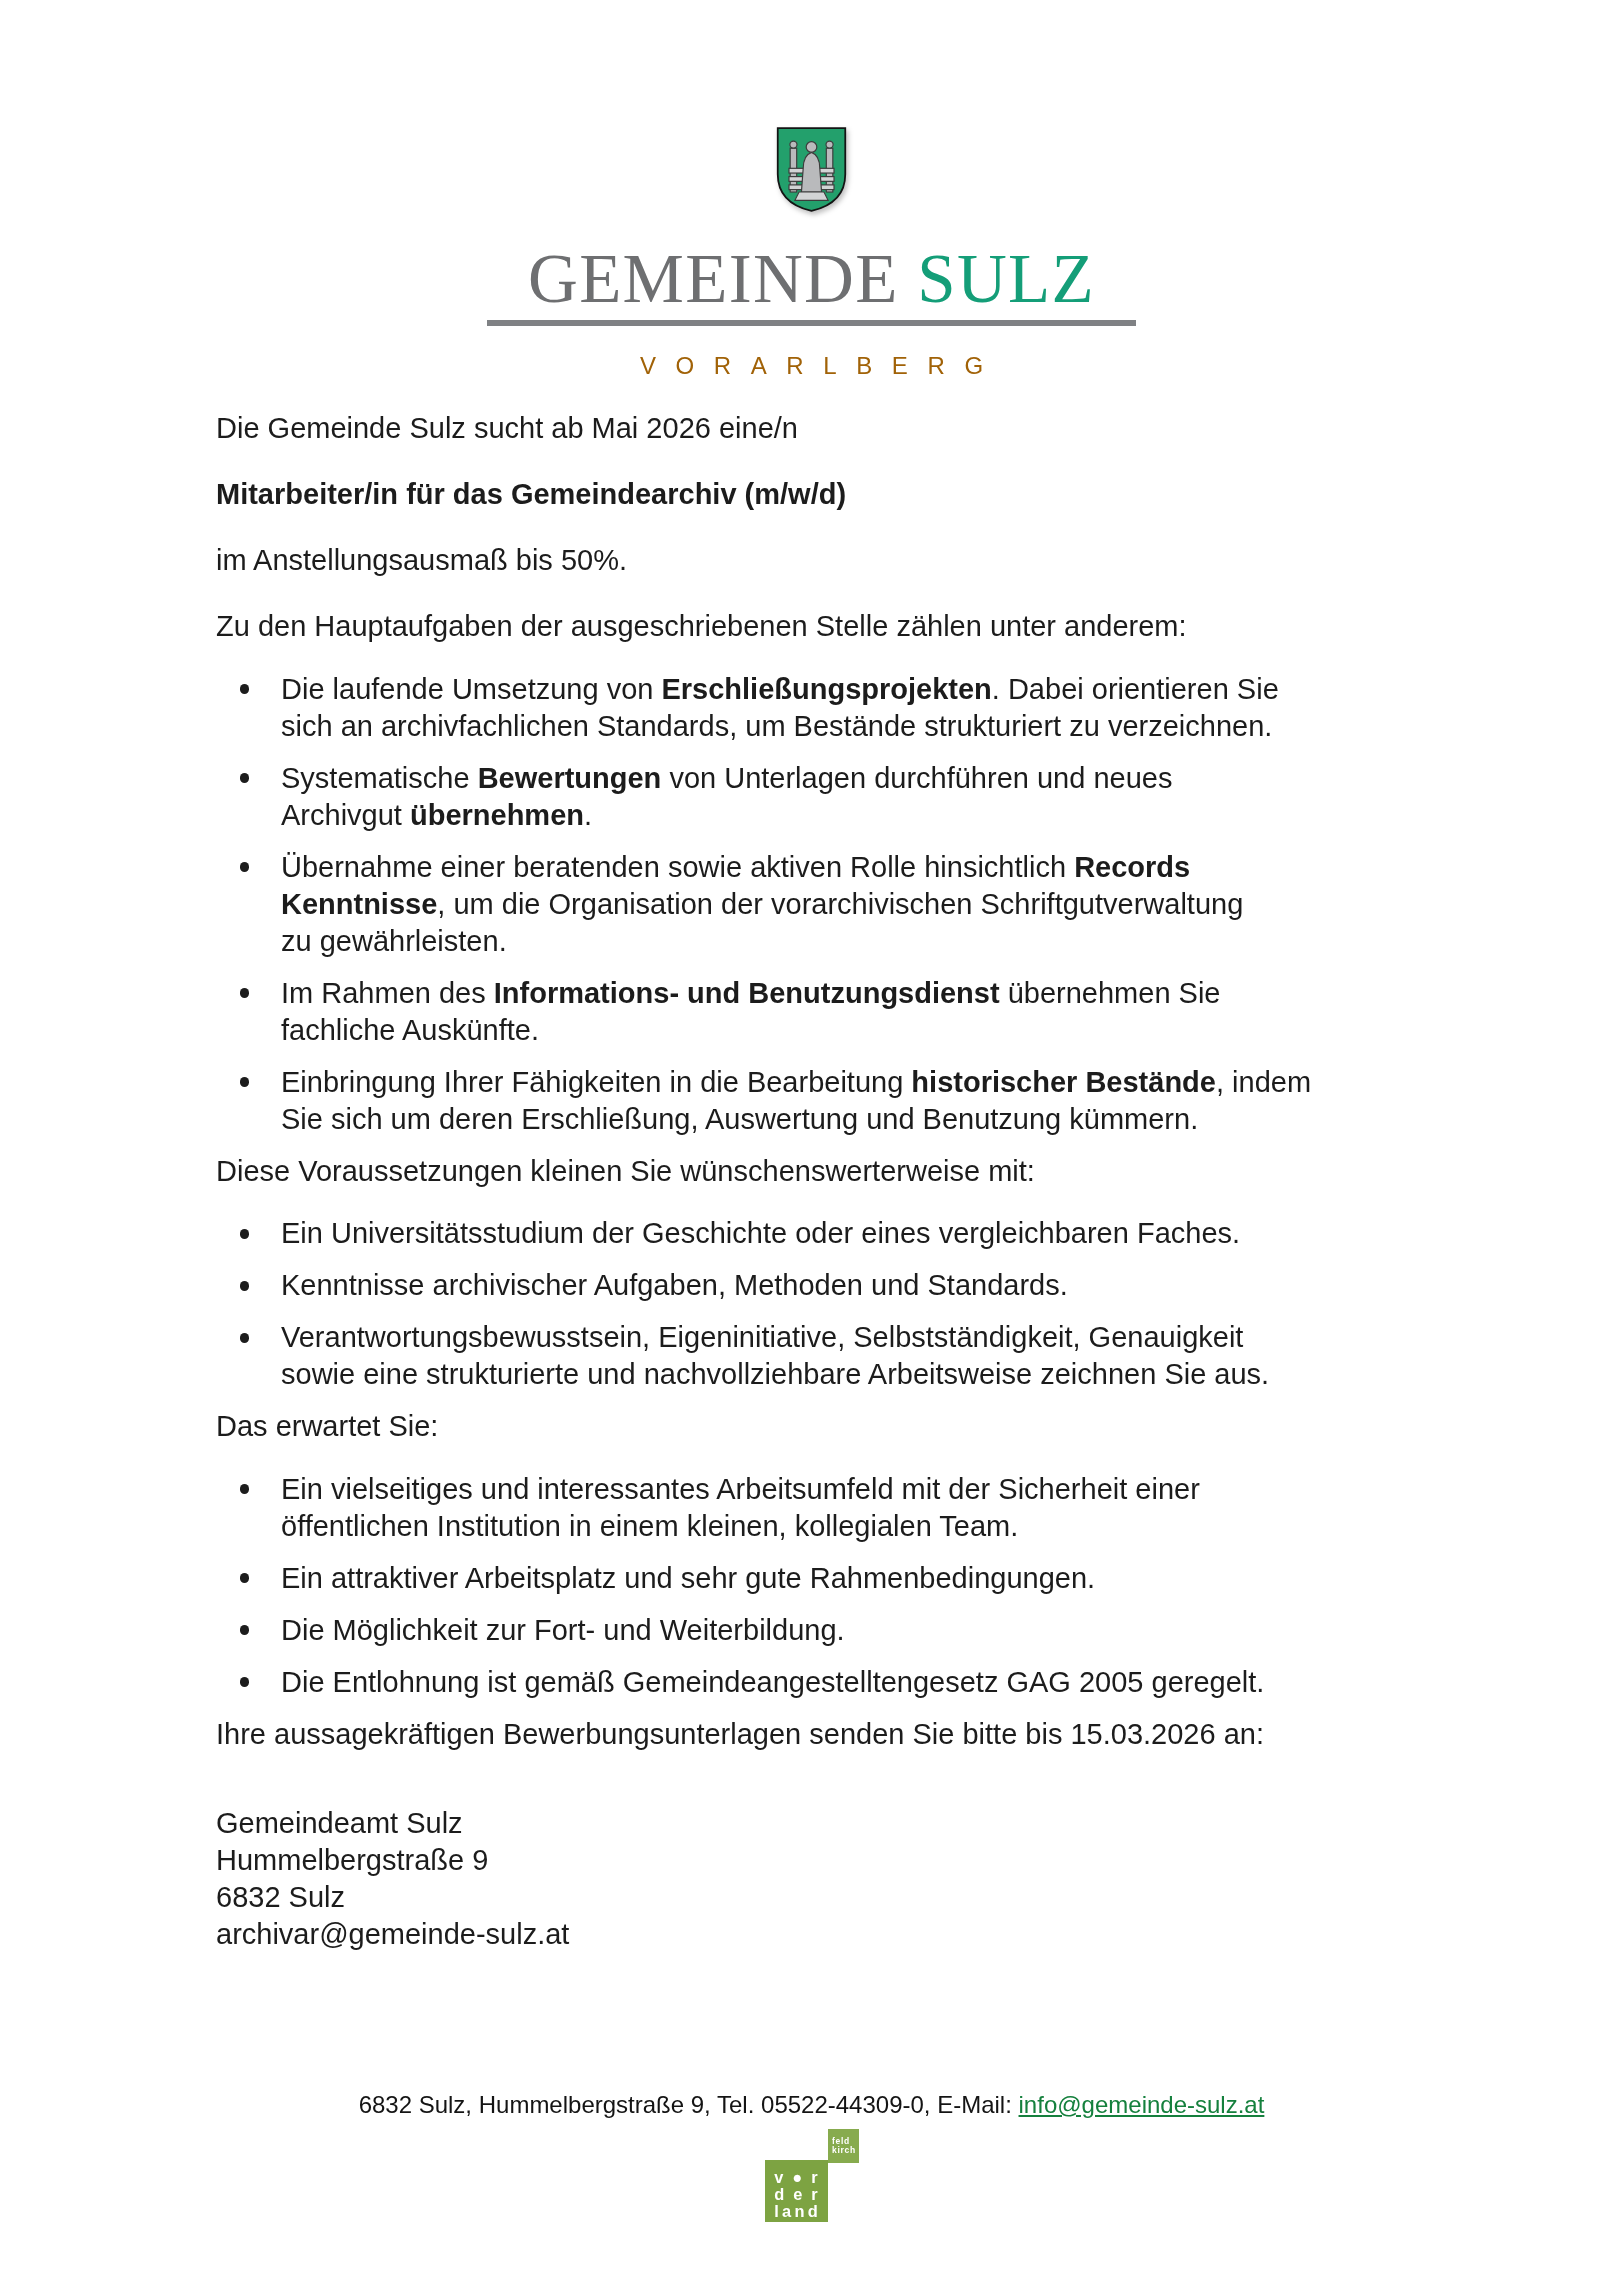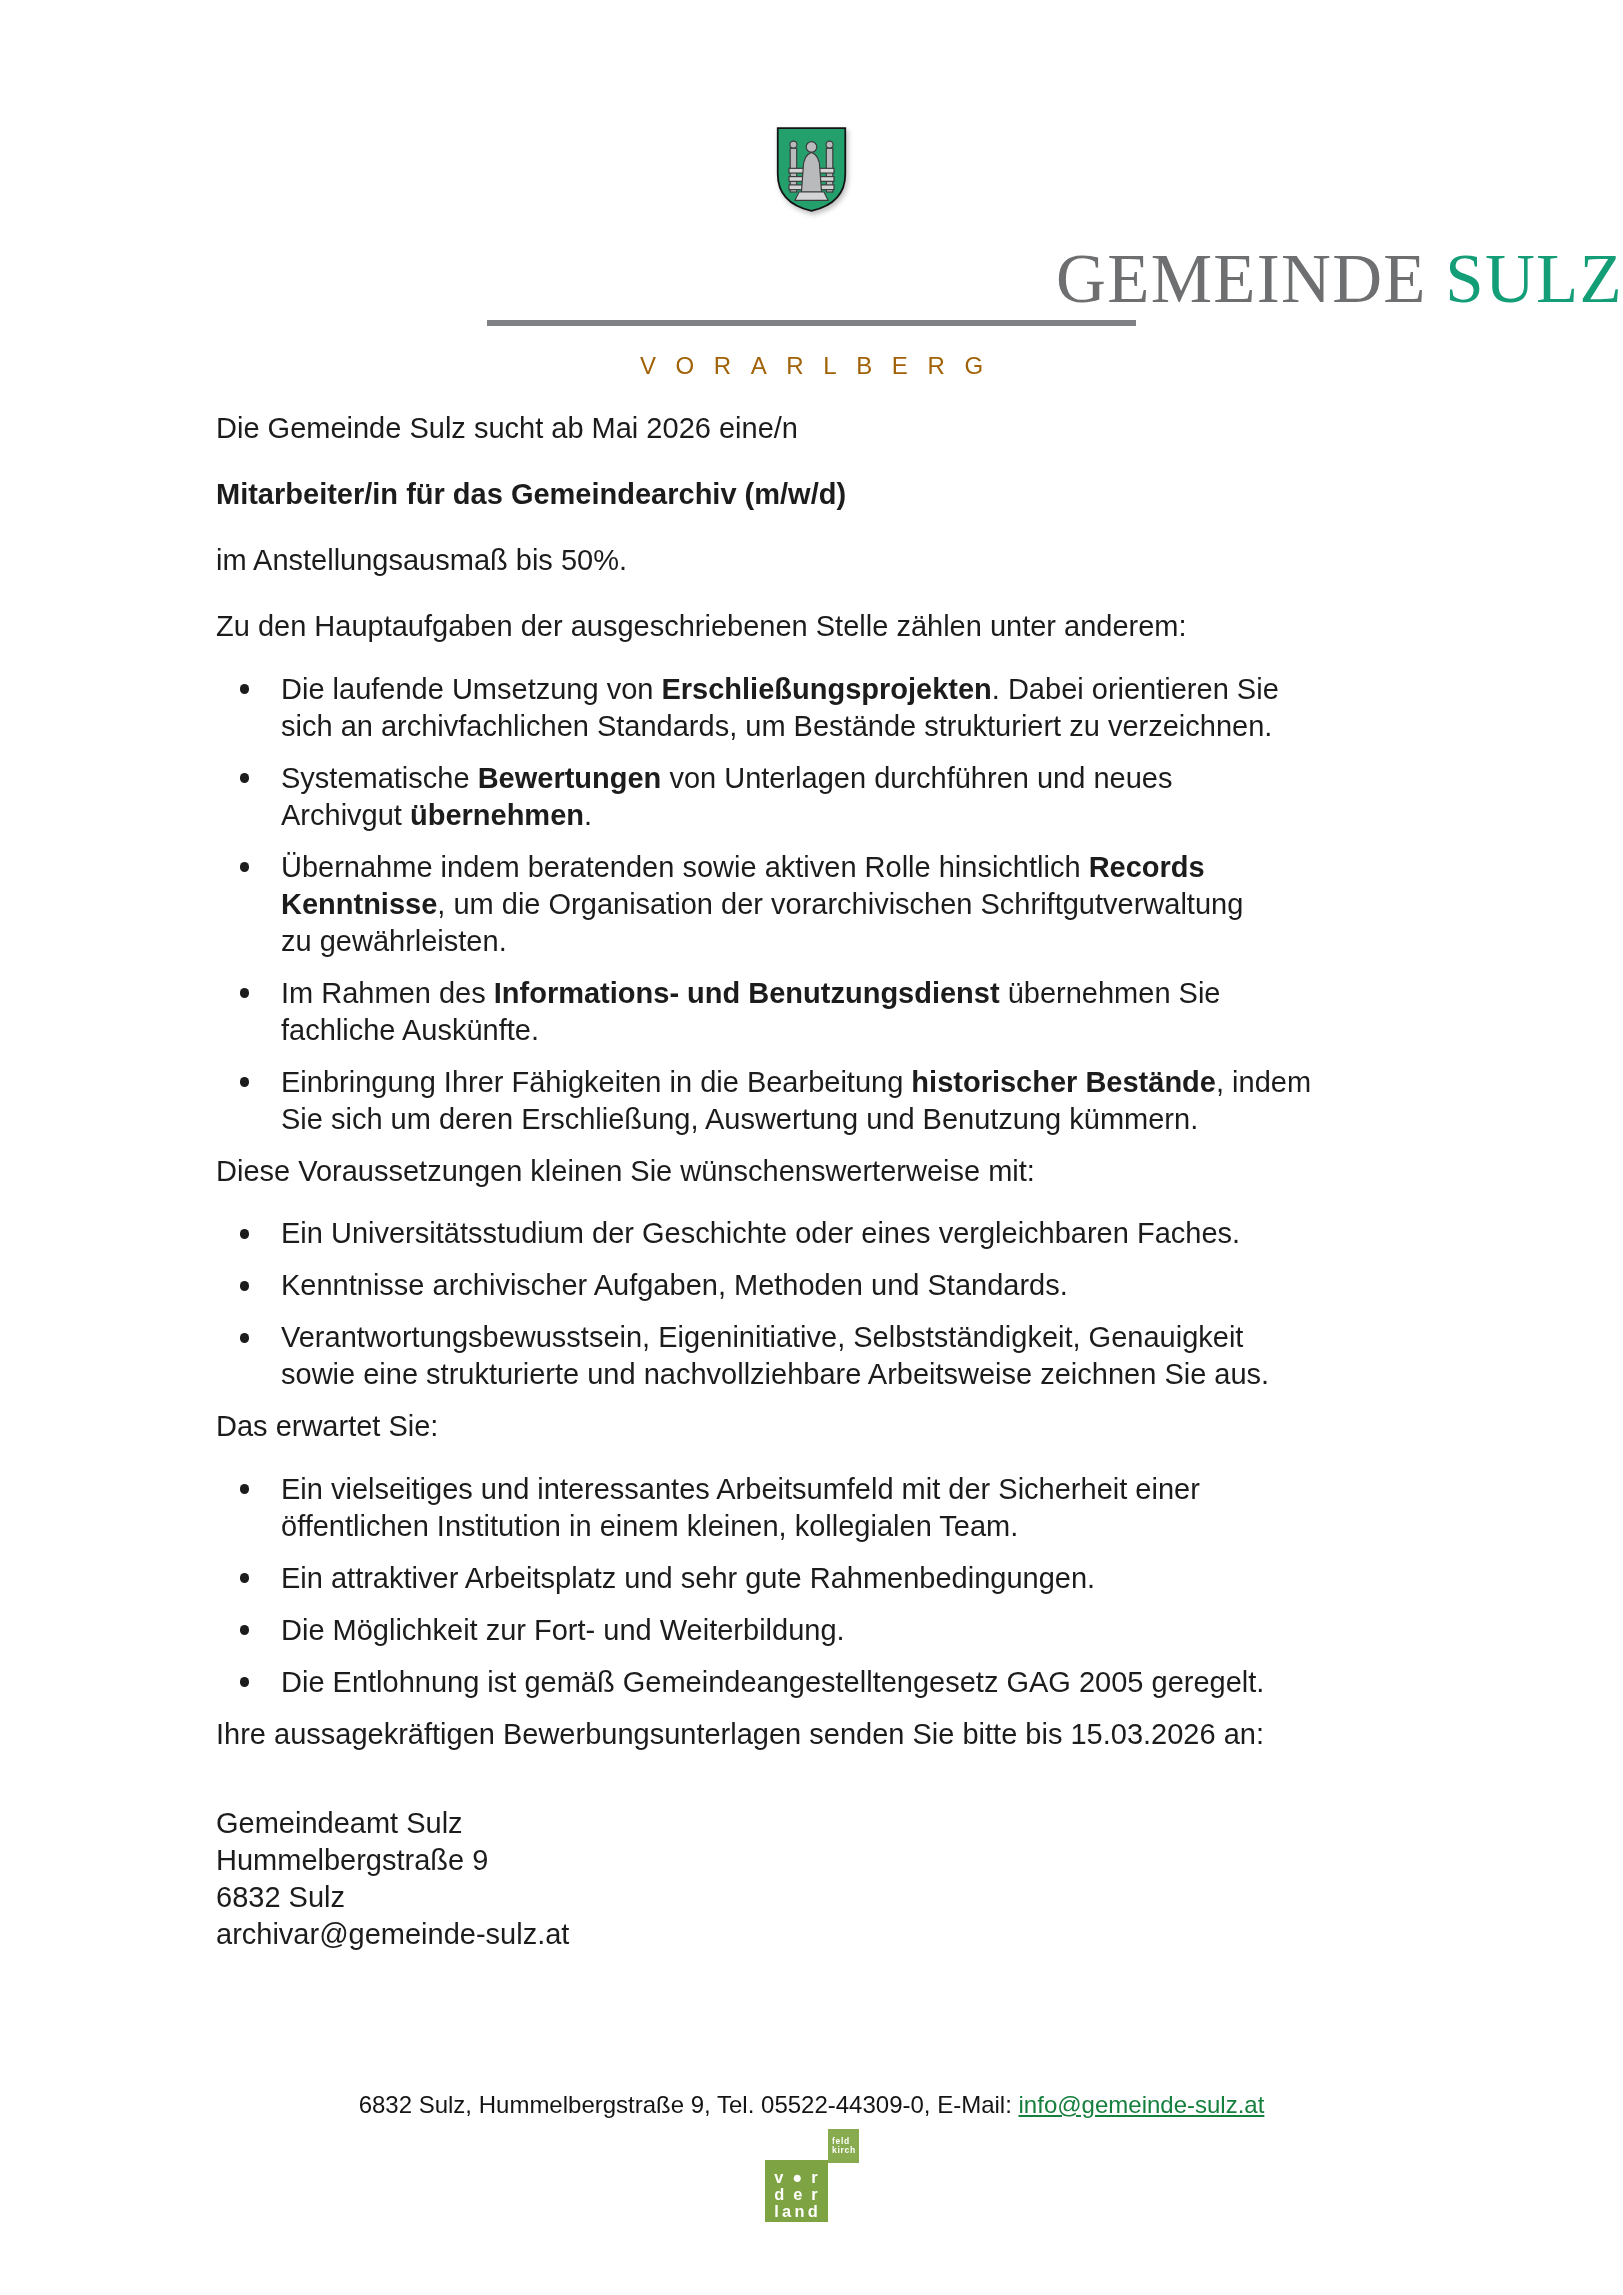--- a/index.html
+++ b/index.html
@@ -16,21 +16,20 @@
   .letterhead{padding-top:121px;text-align:center;}
   .coat{display:block;margin:0 auto;filter:drop-shadow(2.6px 3.3px 2.6px rgba(0,0,0,0.25));}
   .coat .shield-bg{fill:var(--shield-green,#23A06C);stroke:#141414;stroke-width:3px;}
   .coat .fig{fill:#b9babc;stroke:#3c3c3c;stroke-width:2px;}
   .coat .fig-light{fill:#d2d4d5;stroke:#3c3c3c;stroke-width:2px;}
   .brand{
     margin-top:25px;
     font-family:"Liberation Serif", serif;
     font-size:69px;line-height:72px;letter-spacing:1.3px;
     white-space:nowrap;
-    text-align:right;
   }
   .brand .w1{color:var(--brand-gray,#6E6F71);}
   .brand .w2{color:var(--brand-green,#149E78);}
   .hrule{width:649px;height:5.9px;margin:5.2px auto 0;background:var(--rule-gray,#7F8184);}
   .region{
     margin-top:21px;
     font-size:24px;line-height:37px;
     letter-spacing:19.6px;text-indent:19.6px;
     color:#a16207;font-weight:500;
   }
@@ -96,21 +95,21 @@
 
   <main class="doc-body">
     <p>Die Gemeinde Sulz sucht ab Mai 2026 eine/n</p>
     <p class="job-title">Mitarbeiter/in für das Gemeindearchiv (m/w/d)</p>
     <p>im Anstellungsausmaß bis 50%.</p>
 
     <p class="section-intro">Zu den Hauptaufgaben der ausgeschriebenen Stelle zählen unter anderem:</p>
     <ul class="doc-list">
         <li><span>Die laufende Umsetzung von </span><b>Erschließungsprojekten</b><span>. Dabei orientieren Sie</span><br><span>sich an archivfachlichen Standards, um Bestände strukturiert zu verzeichnen.</span></li>
         <li><span>Systematische </span><b>Bewertungen</b><span> von Unterlagen durchführen und neues</span><br><span>Archivgut </span><b>übernehmen</b><span>.</span></li>
-        <li><span>Übernahme indem beratenden sowie aktiven Rolle hinsichtlich </span><b>Records</b><br><b>Kenntnisse</b><span>, um die Organisation der vorarchivischen Schriftgutverwaltung</span><br><span>zu gewährleisten.</span></li>
+        <li><span>Übernahme einer beratenden sowie aktiven Rolle hinsichtlich </span><b>Records</b><br><b>Kenntnisse</b><span>, um die Organisation der vorarchivischen Schriftgutverwaltung</span><br><span>zu gewährleisten.</span></li>
         <li><span>Im Rahmen des </span><b>Informations- und Benutzungsdienst</b><span> übernehmen Sie</span><br><span>fachliche Auskünfte.</span></li>
         <li><span>Einbringung Ihrer Fähigkeiten in die Bearbeitung </span><b>historischer Bestände</b><span>, indem</span><br><span>Sie sich um deren Erschließung, Auswertung und Benutzung kümmern.</span></li>
       </ul>
 
     <p class="section-intro">Diese Voraussetzungen kleinen Sie wünschenswerterweise mit:</p>
     <ul class="doc-list">
         <li><span>Ein Universitätsstudium der Geschichte oder eines vergleichbaren Faches.</span></li>
         <li><span>Kenntnisse archivischer Aufgaben, Methoden und Standards.</span></li>
         <li><span>Verantwortungsbewusstsein, Eigeninitiative, Selbstständigkeit, Genauigkeit</span><br><span>sowie eine strukturierte und nachvollziehbare Arbeitsweise zeichnen Sie aus.</span></li>
       </ul>

